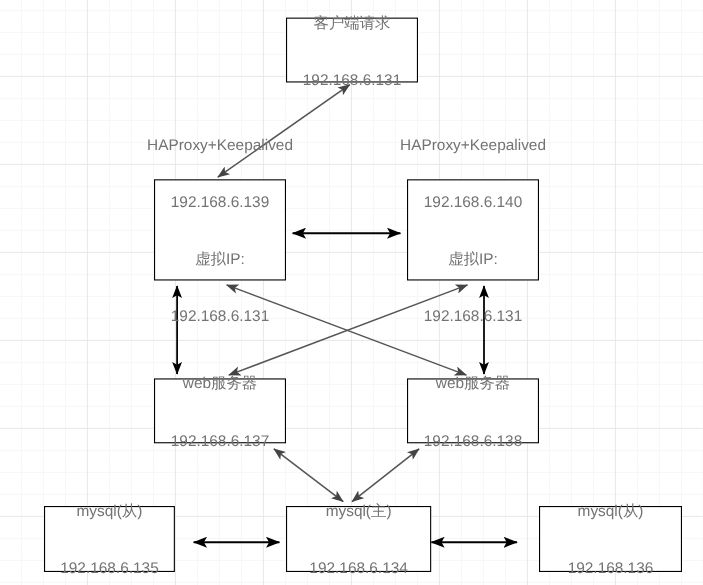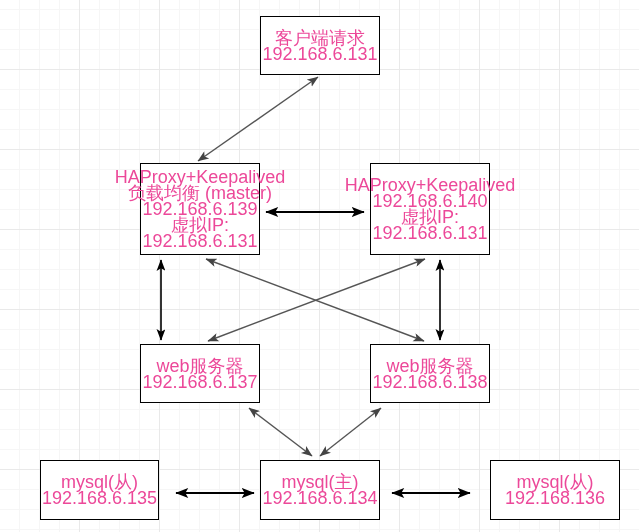--- a/index.html
+++ b/index.html
@@ -35,24 +35,25 @@
   .node {
     position: absolute;
     box-sizing: border-box;
     border: 1px solid #000000;
     background: #ffffff;
     display: flex;
     flex-direction: column;
     align-items: center;
     justify-content: center;
     text-align: center;
-    color: #ec4899;
-    font-size: 18px;
+    color: #737373;
+    font-size: 14px;
     line-height: 16px;
     z-index: 2;
+    gap: 36px;
   }
   .node .line {
     white-space: nowrap;
   }
   #client-request-node {
     left: 260px; top: 16px; width: 120px; height: 59px;
   }
   #haproxy-master-node {
     left: 140px; top: 163px; width: 120px; height: 92px;
   }
@@ -62,21 +63,21 @@
   #web-server-1-node {
     left: 140px; top: 344px; width: 120px; height: 59px;
   }
   #web-server-2-node {
     left: 370px; top: 344px; width: 120px; height: 59px;
   }
   #mysql-slave-1-node {
     left: 40px; top: 460px; width: 119px; height: 60px;
   }
   #mysql-master-node {
-    left: 260px; top: 460px; width: 120px; height: 60px;
+    left: 260px; top: 460px; width: 132px; height: 60px;
   }
   #mysql-slave-2-node {
     left: 490px; top: 460px; width: 130px; height: 60px;
   }
 </style>
 </head>
 <body>
 
 <div id="canvas">
 
@@ -117,21 +118,20 @@
     <line x1="392" y1="493" x2="470" y2="493" stroke="#000000" stroke-width="1.8" marker-start="url(#arrowStartBold)" marker-end="url(#arrowEndBold)"></line>
   </svg>
 
   <div class="node" id="client-request-node">
     <div class="line">客户端请求</div>
     <div class="line">192.168.6.131</div>
   </div>
 
   <div class="node" id="haproxy-master-node">
     <div class="line">HAProxy+Keepalived</div>
-    <div class="line">负载均衡 (master)</div>
     <div class="line">192.168.6.139</div>
     <div class="line">虚拟IP:</div>
     <div class="line">192.168.6.131</div>
   </div>
 
   <div class="node" id="haproxy-backup-node">
     <div class="line">HAProxy+Keepalived</div>
     <div class="line">192.168.6.140</div>
     <div class="line">虚拟IP:</div>
     <div class="line">192.168.6.131</div>

